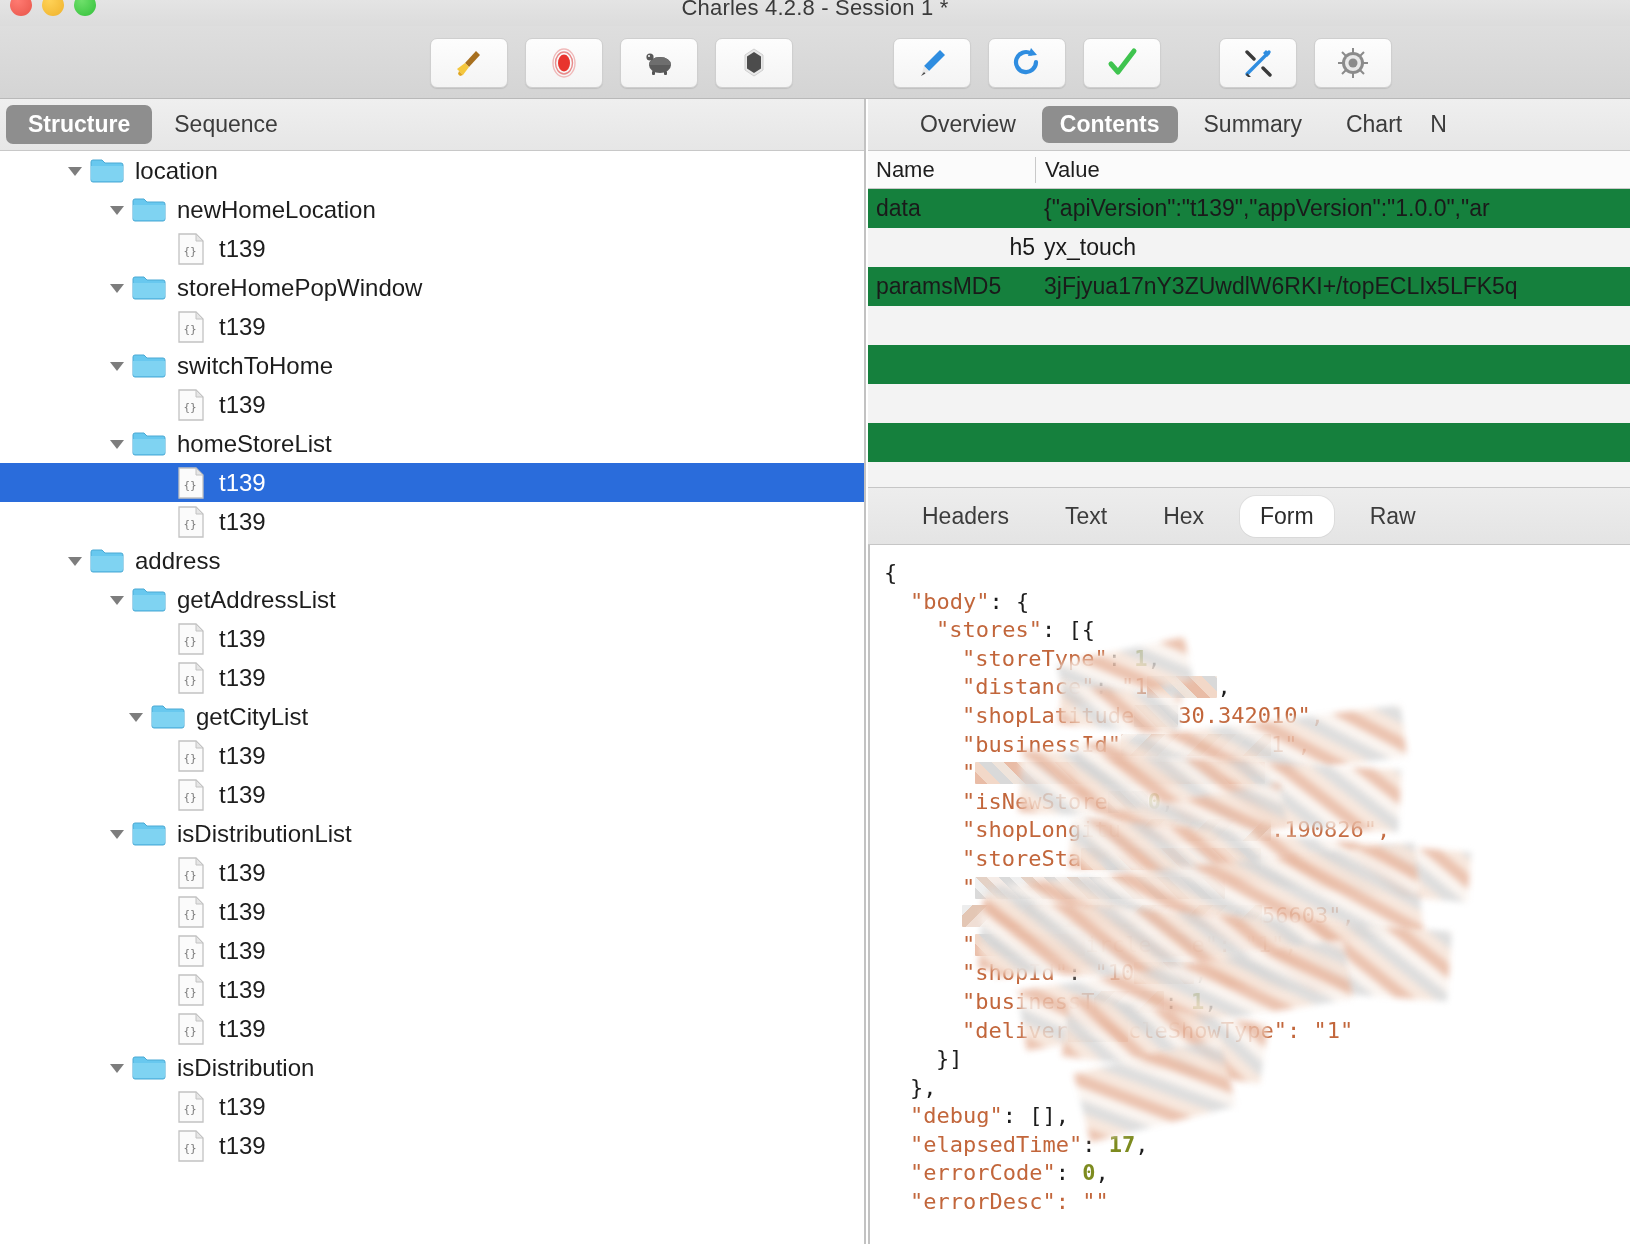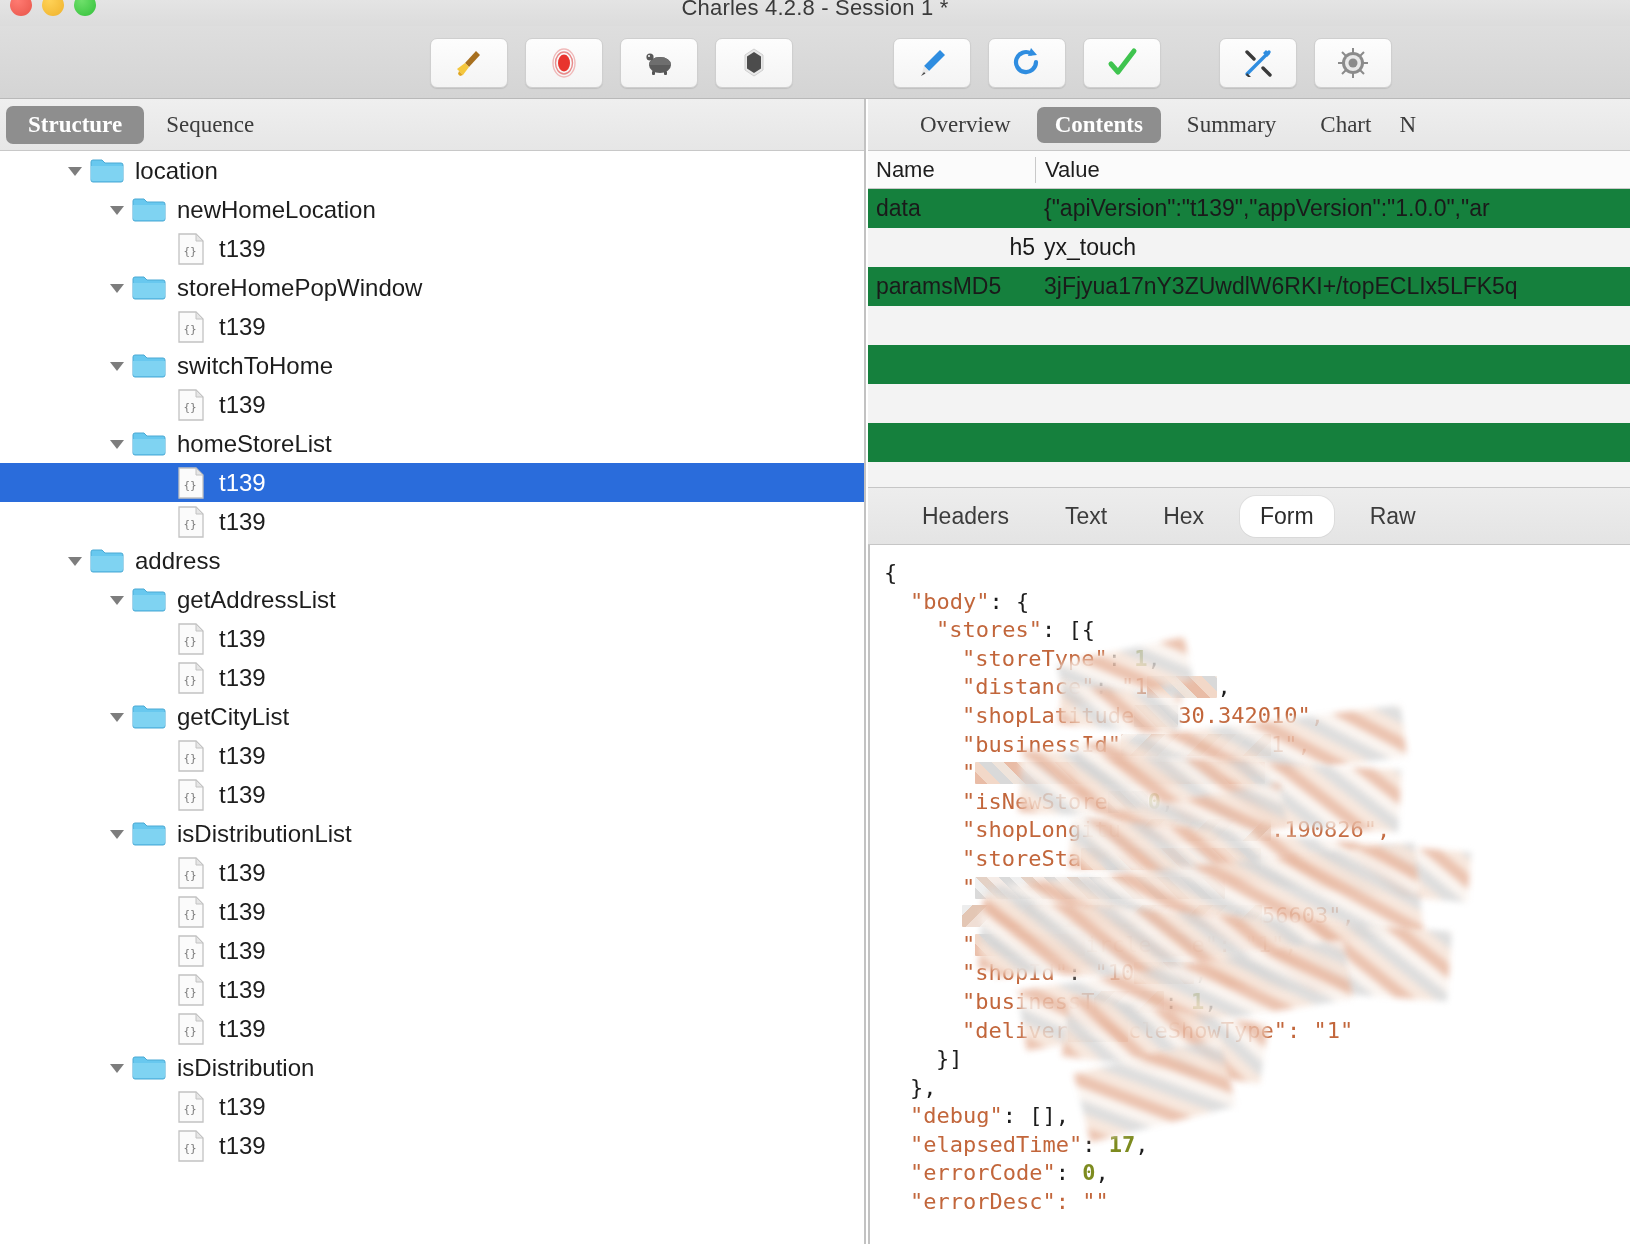--- a/index.html
+++ b/index.html
@@ -62,21 +62,21 @@
   #right-pane {
     position: absolute; left: 868px; top: 0; width: 762px; height: 1145px;
     background: #15803d; overflow: hidden;
   }
 
   
   .tabbar {
     height: 52px;
     background: linear-gradient(#efefef, #e6e6e6);
     border-bottom: 1px solid #c8c8c8;
-    display: flex; align-items: center; font-family: Liberation Serif, serif;
+    display: flex; align-items: center;
   }
   #left-tabbar { padding-left: 6px; gap: 0; }
   .tab {
     font-size: 23px; color: #3c3c3c; padding: 6px 22px;
     border-radius: 7px; cursor: default; white-space: nowrap;
   }
   .tab.active { background: #8e8e8e; color: #ffffff; font-weight: 700; }
 
   #right-tabbar { padding-left: 34px; gap: 8px; }
   #right-tabbar .tab { padding: 5px 18px; font-weight: 400; }
@@ -457,21 +457,21 @@
           <span class="tw-spacer"></span>
           <span class="node-icon">
             <svg width="26" height="32" viewBox="0 0 26 32">
               <path d="M1 1 h17 l7 7 v23 h-24 Z" fill="#fbfbfb" stroke="#c2c2c2" stroke-width="1.3"></path>
               <path d="M18 1 v7 h7 Z" fill="#e6e6e6" stroke="#c2c2c2" stroke-width="1"></path>
               <text x="12" y="22" font-size="11" fill="#7a7a7a" text-anchor="middle" font-family="DejaVu Sans Mono, monospace">{}</text>
             </svg>
           </span>
           <span class="node-label">t139</span>
         </div>
-        <div class="tree-row" style="padding-left: 104px;">
+        <div class="tree-row" style="padding-left: 104px; margin-left: 19px;">
           <span class="twisty">
             <svg width="20" height="20" viewBox="0 0 20 20">
               <polygon points="3,6 17,6 10,15" fill="#7d7d7d"></polygon>
             </svg>
           </span>
           <span class="node-icon">
             <svg width="34" height="27" viewBox="0 0 34 27">
               <path d="M1 5 a2 2 0 0 1 2-2 h9 l3 3 h16 a2 2 0 0 1 2 2 v15 a2 2 0 0 1 -2 2 h-28 a2 2 0 0 1 -2-2 Z" fill="#68c8ef" stroke="#4aa9d4" stroke-width="1"></path>
               <path d="M1 9 h32 v13 a2 2 0 0 1 -2 2 h-28 a2 2 0 0 1 -2-2 Z" fill="#7fd3f2"></path>
             </svg>

